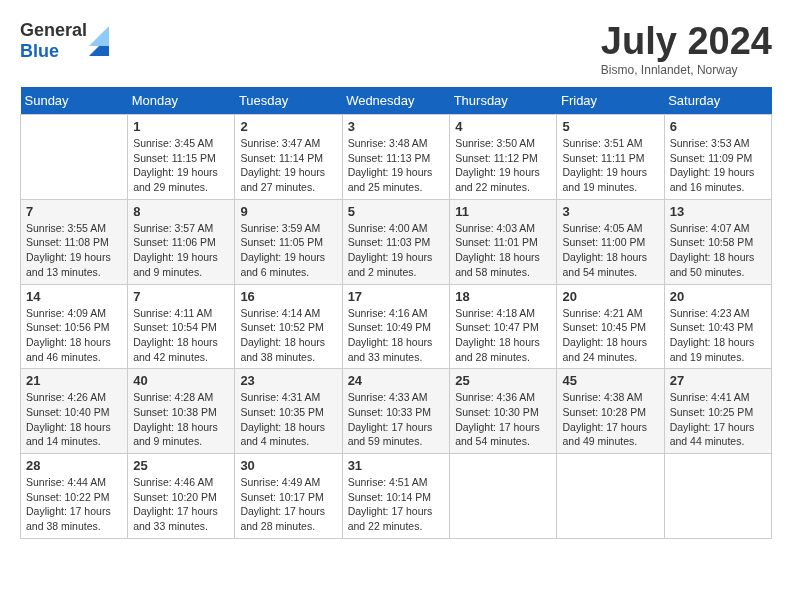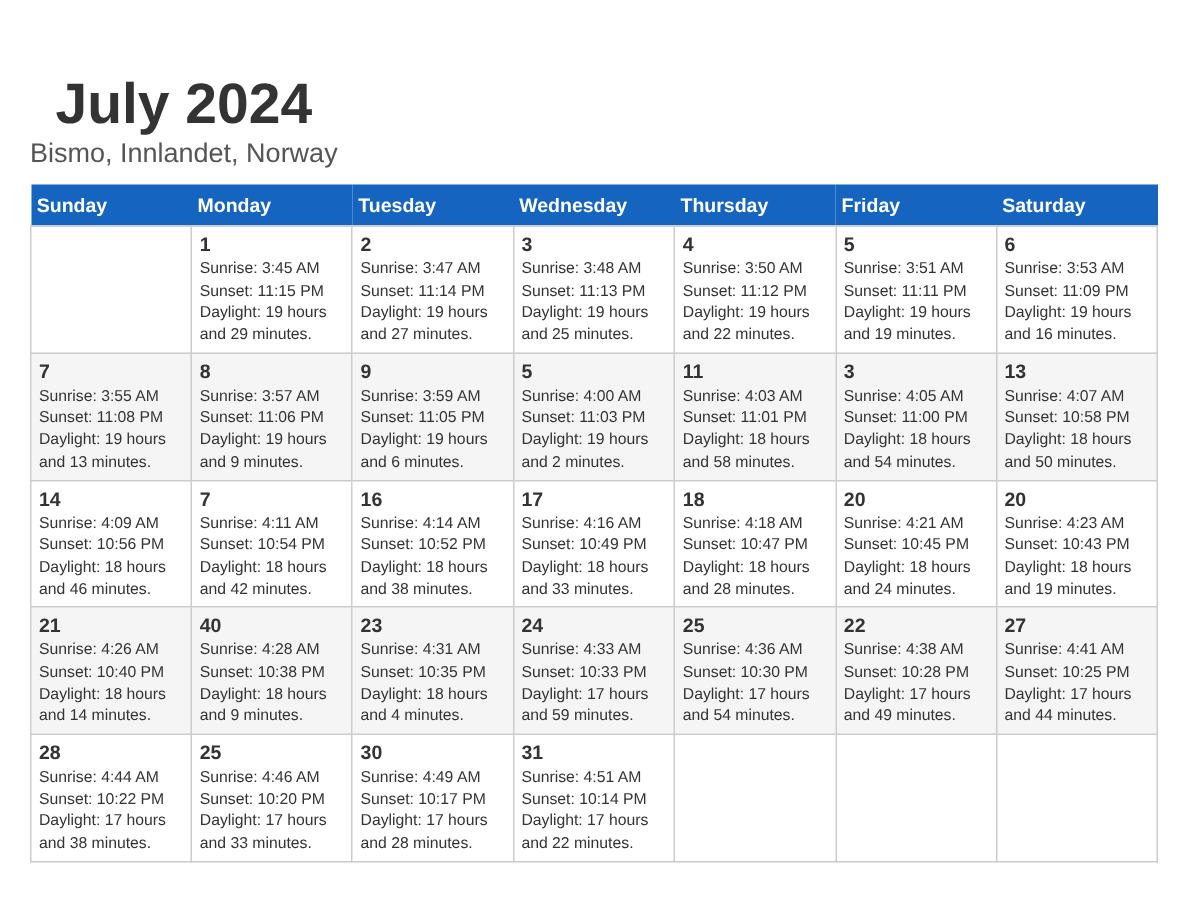--- a/index.html
+++ b/index.html
@@ -27,44 +27,43 @@
       font-weight: bold;
     }
     .logo-general { color: #333; }
     .logo-blue { color: #1565c0; }
     .logo-icon {
       width: 20px;
       height: 30px;
       margin-left: 2px;
     }
     .title-block {
-      text-align: center;
-      margin-top: 29px;
+      text-align: left;
     }
     .month-year {
       font-size: 38px;
       font-weight: bold;
       color: #333;
     }
     .location {
-      font-size: 18px;
+      font-size: 12px;
       color: #555;
     }
     table {
       width: 100%;
       border-collapse: collapse;
       font-size: 11px;
     }
     thead tr th {
       background-color: #1565c0;
       color: #fff;
       padding: 6px 4px;
       text-align: left;
       font-size: 13px;
-      font-weight: bold;
+      font-weight: normal;
     }
     tbody tr td {
       border: 1px solid #ccc;
       vertical-align: top;
       padding: 4px 5px;
       height: 80px;
       width: 108px;
       color: #333;
     }
     tbody tr:nth-child(even) td {
@@ -82,20 +81,32 @@
       font-size: 10.5px;
       line-height: 1.4;
       color: #333;
     }
     .empty { background: #fff !important; }
   </style>
 </head>
 <body>
 
 <div class="header">
+  <div class="logo">
+    <div style="display:flex;align-items:center;">
+      <div class="logo-text">
+        <span class="logo-general">General</span>
+        <span class="logo-blue">Blue</span>
+      </div>
+      <svg class="logo-icon" viewBox="0 0 20 30" xmlns="http://www.w3.org/2000/svg">
+        <polygon points="0,30 20,10 20,30" fill="#1565c0"></polygon>
+        <polygon points="0,20 20,0 20,20" fill="#90caf9"></polygon>
+      </svg>
+    </div>
+  </div>
   <div class="title-block">
     <div class="month-year">July 2024</div>
     <div class="location">Bismo, Innlandet, Norway</div>
   </div>
 </div>
 
 <table>
   <thead>
     <tr>
     <th>Sunday</th>
@@ -210,21 +221,21 @@
         </td>
         <td>
           <div class="day-number">24</div>
           <div class="day-info">Sunrise: 4:33 AM<br>Sunset: 10:33 PM<br>Daylight: 17 hours and 59 minutes.</div>
         </td>
         <td>
           <div class="day-number">25</div>
           <div class="day-info">Sunrise: 4:36 AM<br>Sunset: 10:30 PM<br>Daylight: 17 hours and 54 minutes.</div>
         </td>
         <td>
-          <div class="day-number">22</div>
+          <div class="day-number">45</div>
           <div class="day-info">Sunrise: 4:38 AM<br>Sunset: 10:28 PM<br>Daylight: 17 hours and 49 minutes.</div>
         </td>
         <td>
           <div class="day-number">27</div>
           <div class="day-info">Sunrise: 4:41 AM<br>Sunset: 10:25 PM<br>Daylight: 17 hours and 44 minutes.</div>
         </td>
       </tr>
       <tr>
         <td>
           <div class="day-number">28</div>

